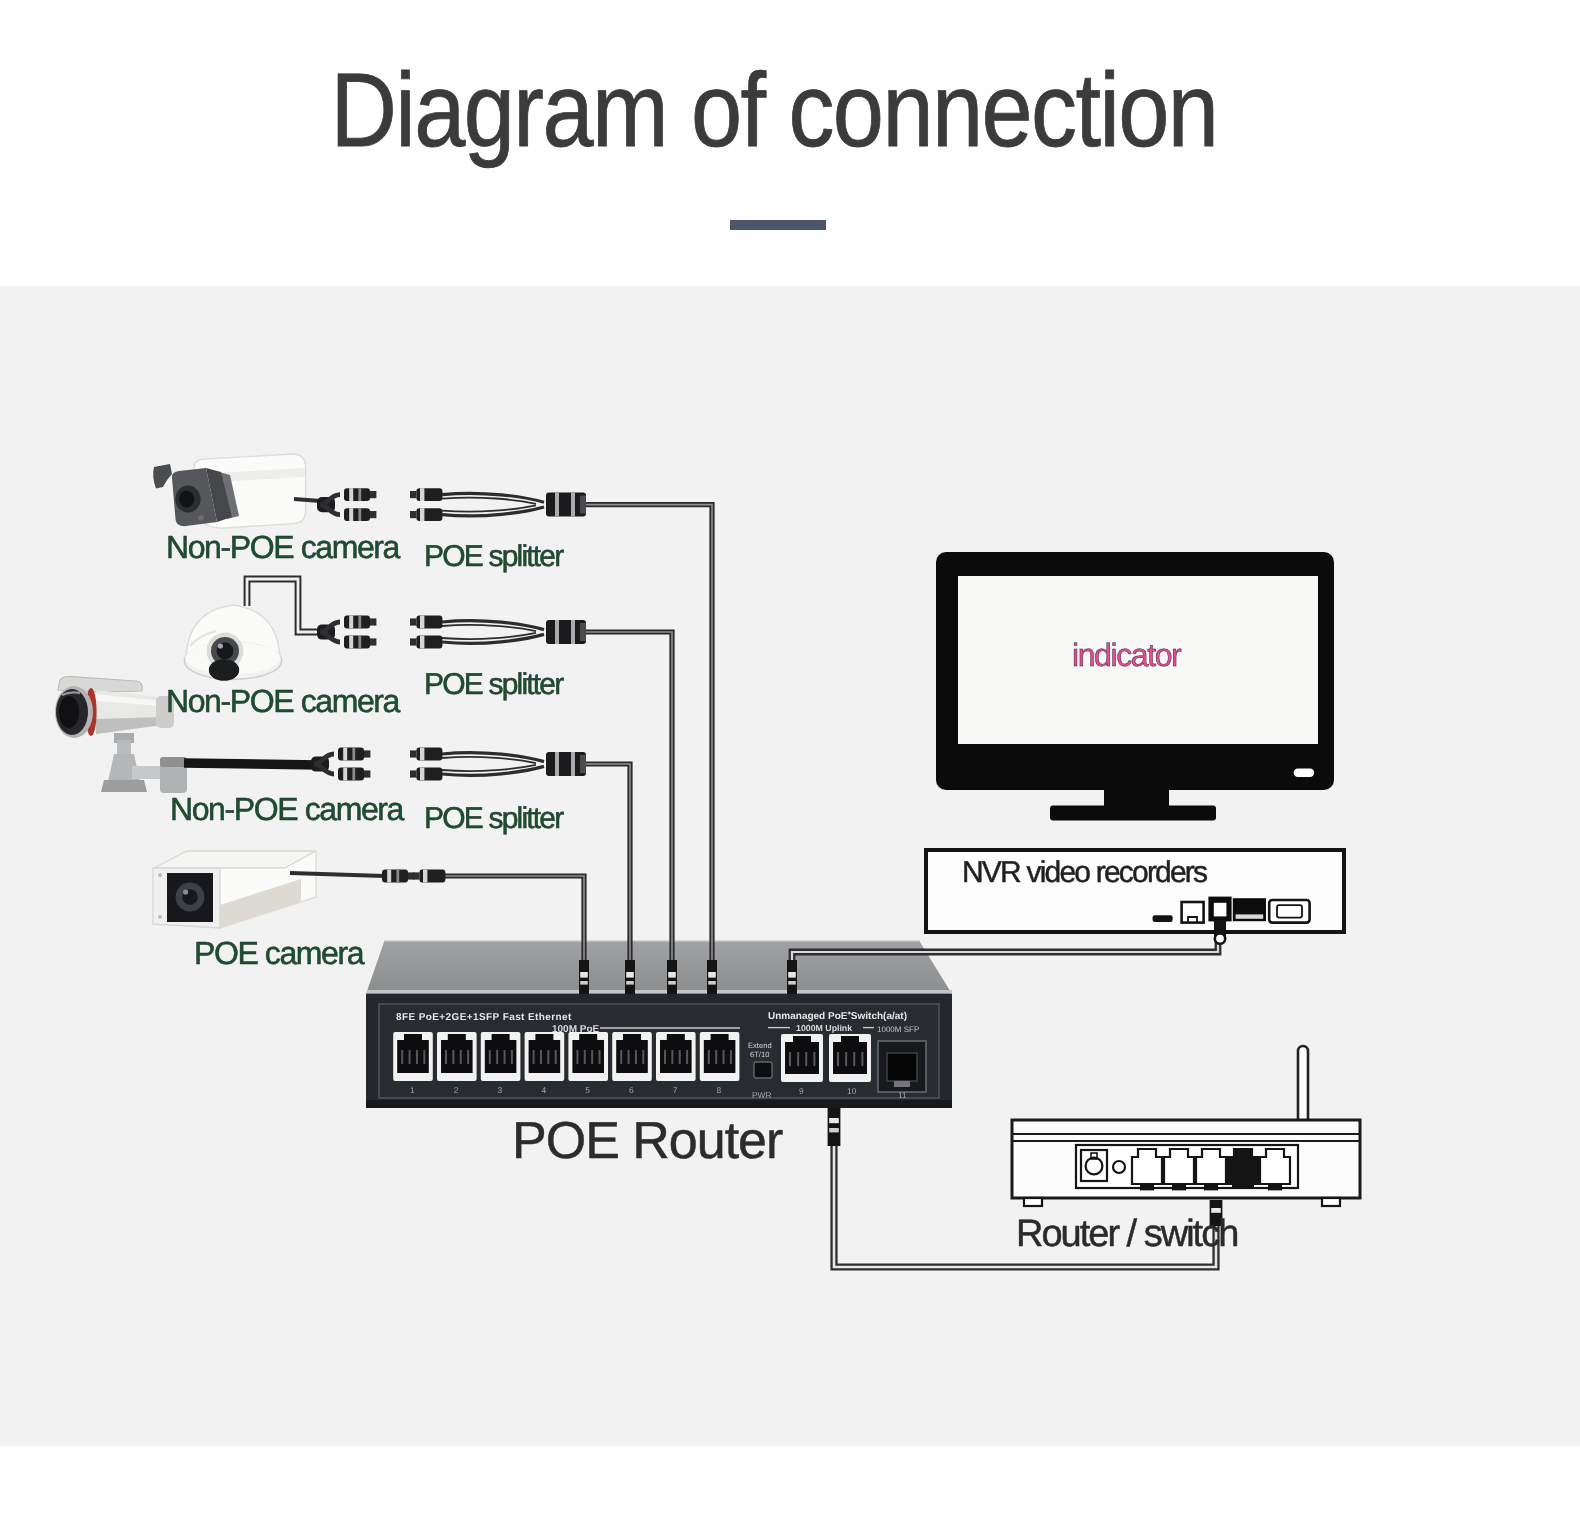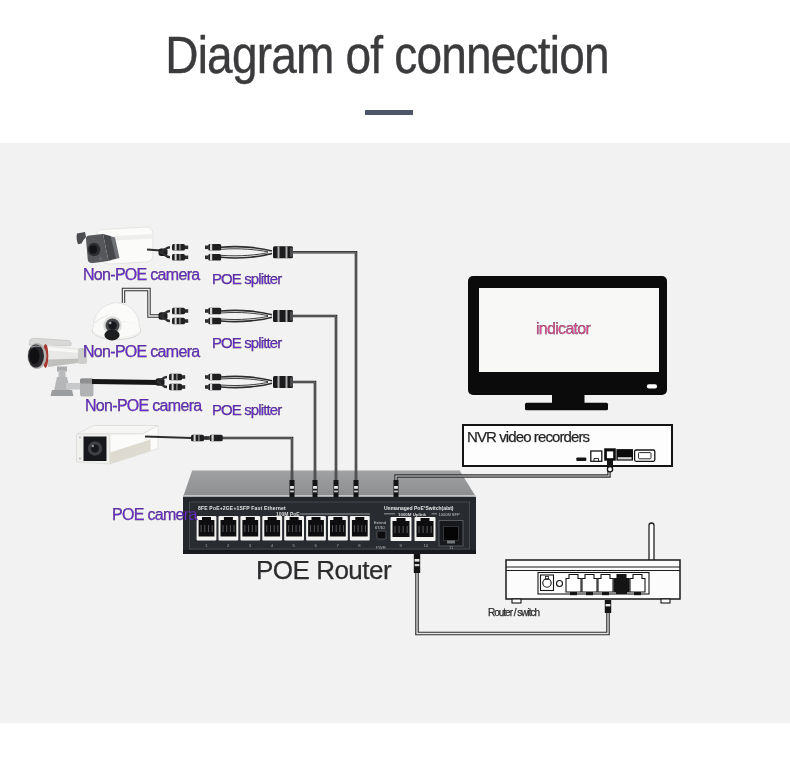--- a/index.html
+++ b/index.html
@@ -1,20 +1,20 @@
 <!DOCTYPE html>
 <html><head>
 <meta charset="utf-8">
 <style>
   html,body{margin:0;padding:0;}
   body{width:790px;height:759px;position:relative;background:#ffffff;font-family:"Liberation Sans",sans-serif;overflow:hidden;}
   .band{position:absolute;left:0;top:143px;width:790px;height:580px;background:#f2f2f2;}
   .title{position:absolute;left:-8px;top:25px;width:790px;text-align:center;font-size:46px;color:#3b3b3d;letter-spacing:-0.8px;transform:scaleY(1.14);transform-origin:50% 9px;-webkit-text-stroke:0.35px #3b3b3d;will-change:transform;}
   .uline{position:absolute;left:365px;top:110px;width:48px;height:5px;background:#4d5669;}
-  .lbl{position:absolute;color:#6d28d9;font-size:16px;letter-spacing:-0.7px;white-space:nowrap;-webkit-text-stroke:0.25px #2d2d2f;will-change:transform;}
+  .lbl{position:absolute;color:#14532d;font-size:16px;letter-spacing:-0.7px;white-space:nowrap;-webkit-text-stroke:0.25px #2d2d2f;will-change:transform;}
   svg{position:absolute;left:0;top:0;}
 </style>
 </head>
 <body>
 <div class="band"></div>
 <div class="title">Diagram of connection</div>
 <div class="uline"></div>
 
 <svg width="790" height="759" viewBox="0 0 790 759">
 <defs>
@@ -386,17 +386,17 @@
   <rect x="605.6" y="604" width="4.8" height="2.4" fill="#e8e8e8"></rect>
 </g>
 </svg>
 
 <div class="lbl" style="left:83px;top:266px;">Non-POE camera</div>
 <div class="lbl" style="left:212px;top:270px;font-size:15px;letter-spacing:-0.9px;">POE splitter</div>
 <div class="lbl" style="left:83px;top:343px;">Non-POE camera</div>
 <div class="lbl" style="left:212px;top:334px;font-size:15px;letter-spacing:-0.9px;">POE splitter</div>
 <div class="lbl" style="left:85px;top:397px;">Non-POE camera</div>
 <div class="lbl" style="left:212px;top:401px;font-size:15px;letter-spacing:-0.9px;">POE splitter</div>
-<div class="lbl" style="left:112px;top:469px;margin-top:37px;">POE camera</div>
+<div class="lbl" style="left:97px;top:469px;">POE camera</div>
 <div class="lbl" style="left:536px;top:320px;font-size:16px;color:#ec4899;">indicator</div>
-<div class="lbl" style="left:467px;top:428px;font-size:15px;letter-spacing:-0.9px;color:#1f1f21;">NVR video recorders</div>
-<div class="lbl" style="left:488px;top:607px;font-size:10px;letter-spacing:-1px;color:#2a2a2c;">Router / switch</div>
+<div class="lbl" style="left:481px;top:428px;font-size:15px;letter-spacing:-0.9px;color:#1f1f21;">NVR video recorders</div>
+<div class="lbl" style="left:508px;top:607px;font-size:19px;letter-spacing:-1px;color:#2a2a2c;">Router / switch</div>
 <div class="lbl" style="left:256px;top:555px;font-size:26px;letter-spacing:-0.5px;color:#2c2c2e;">POE Router</div>
 
 </body></html>

